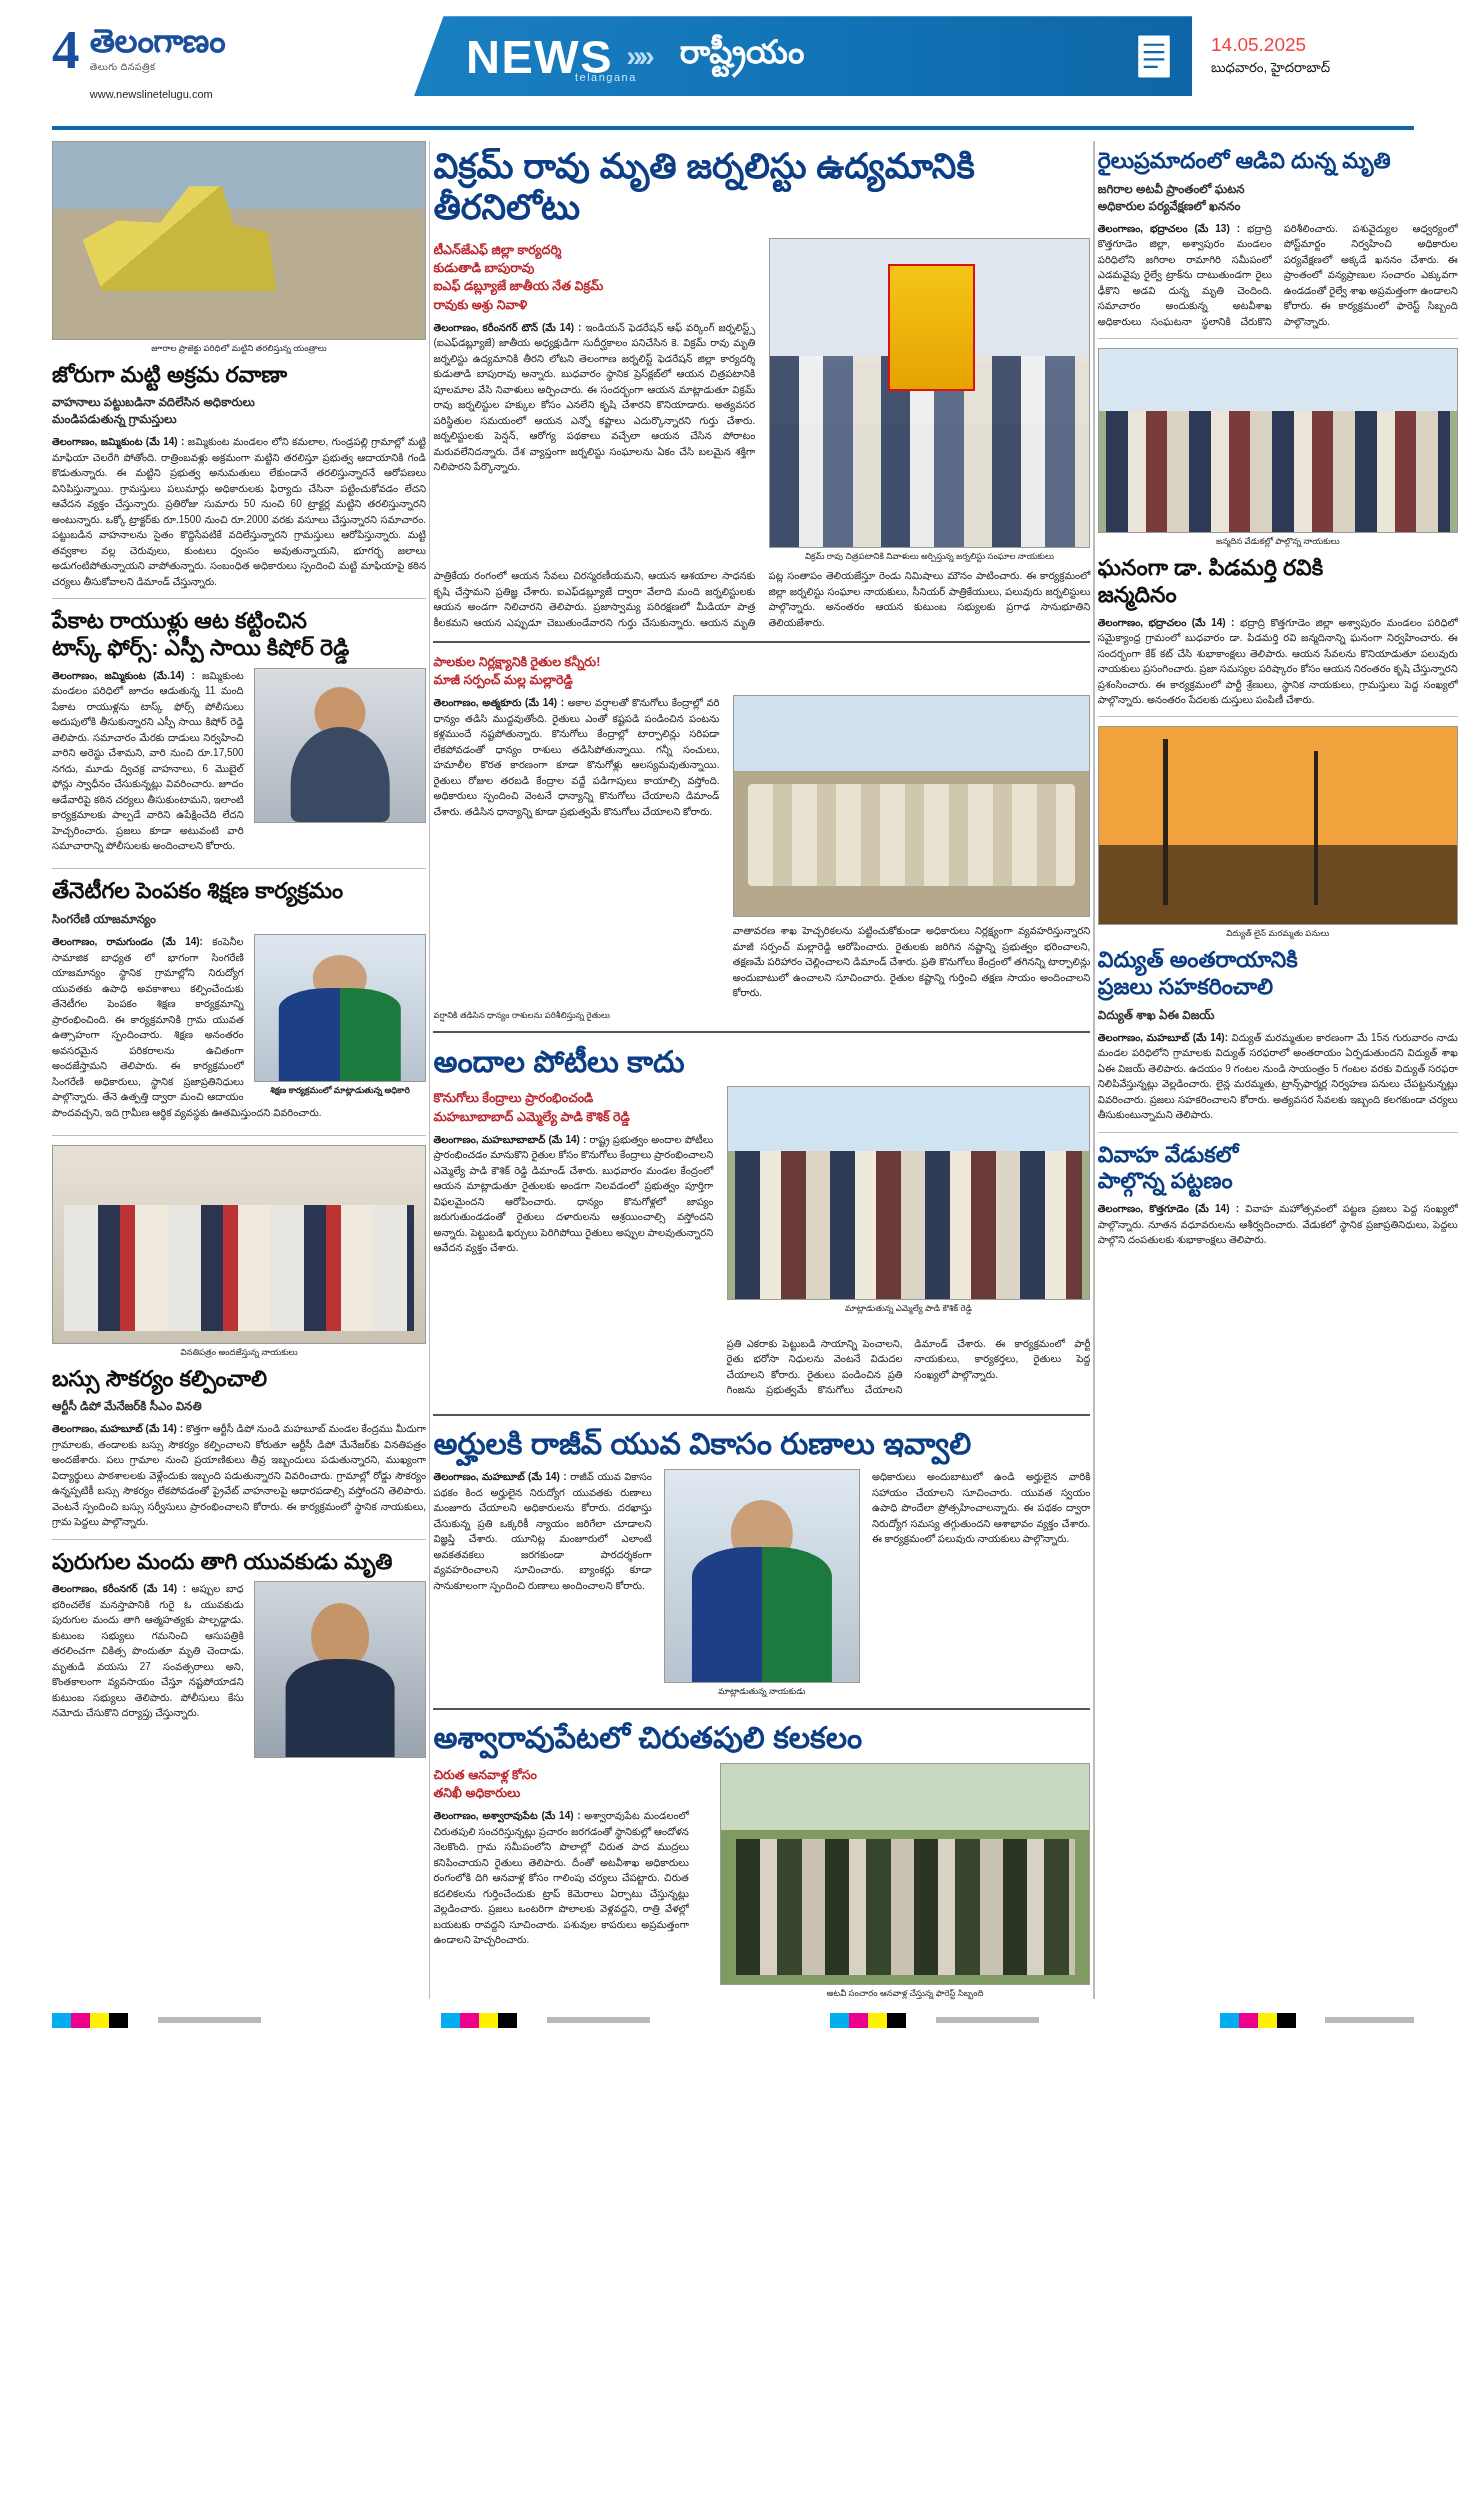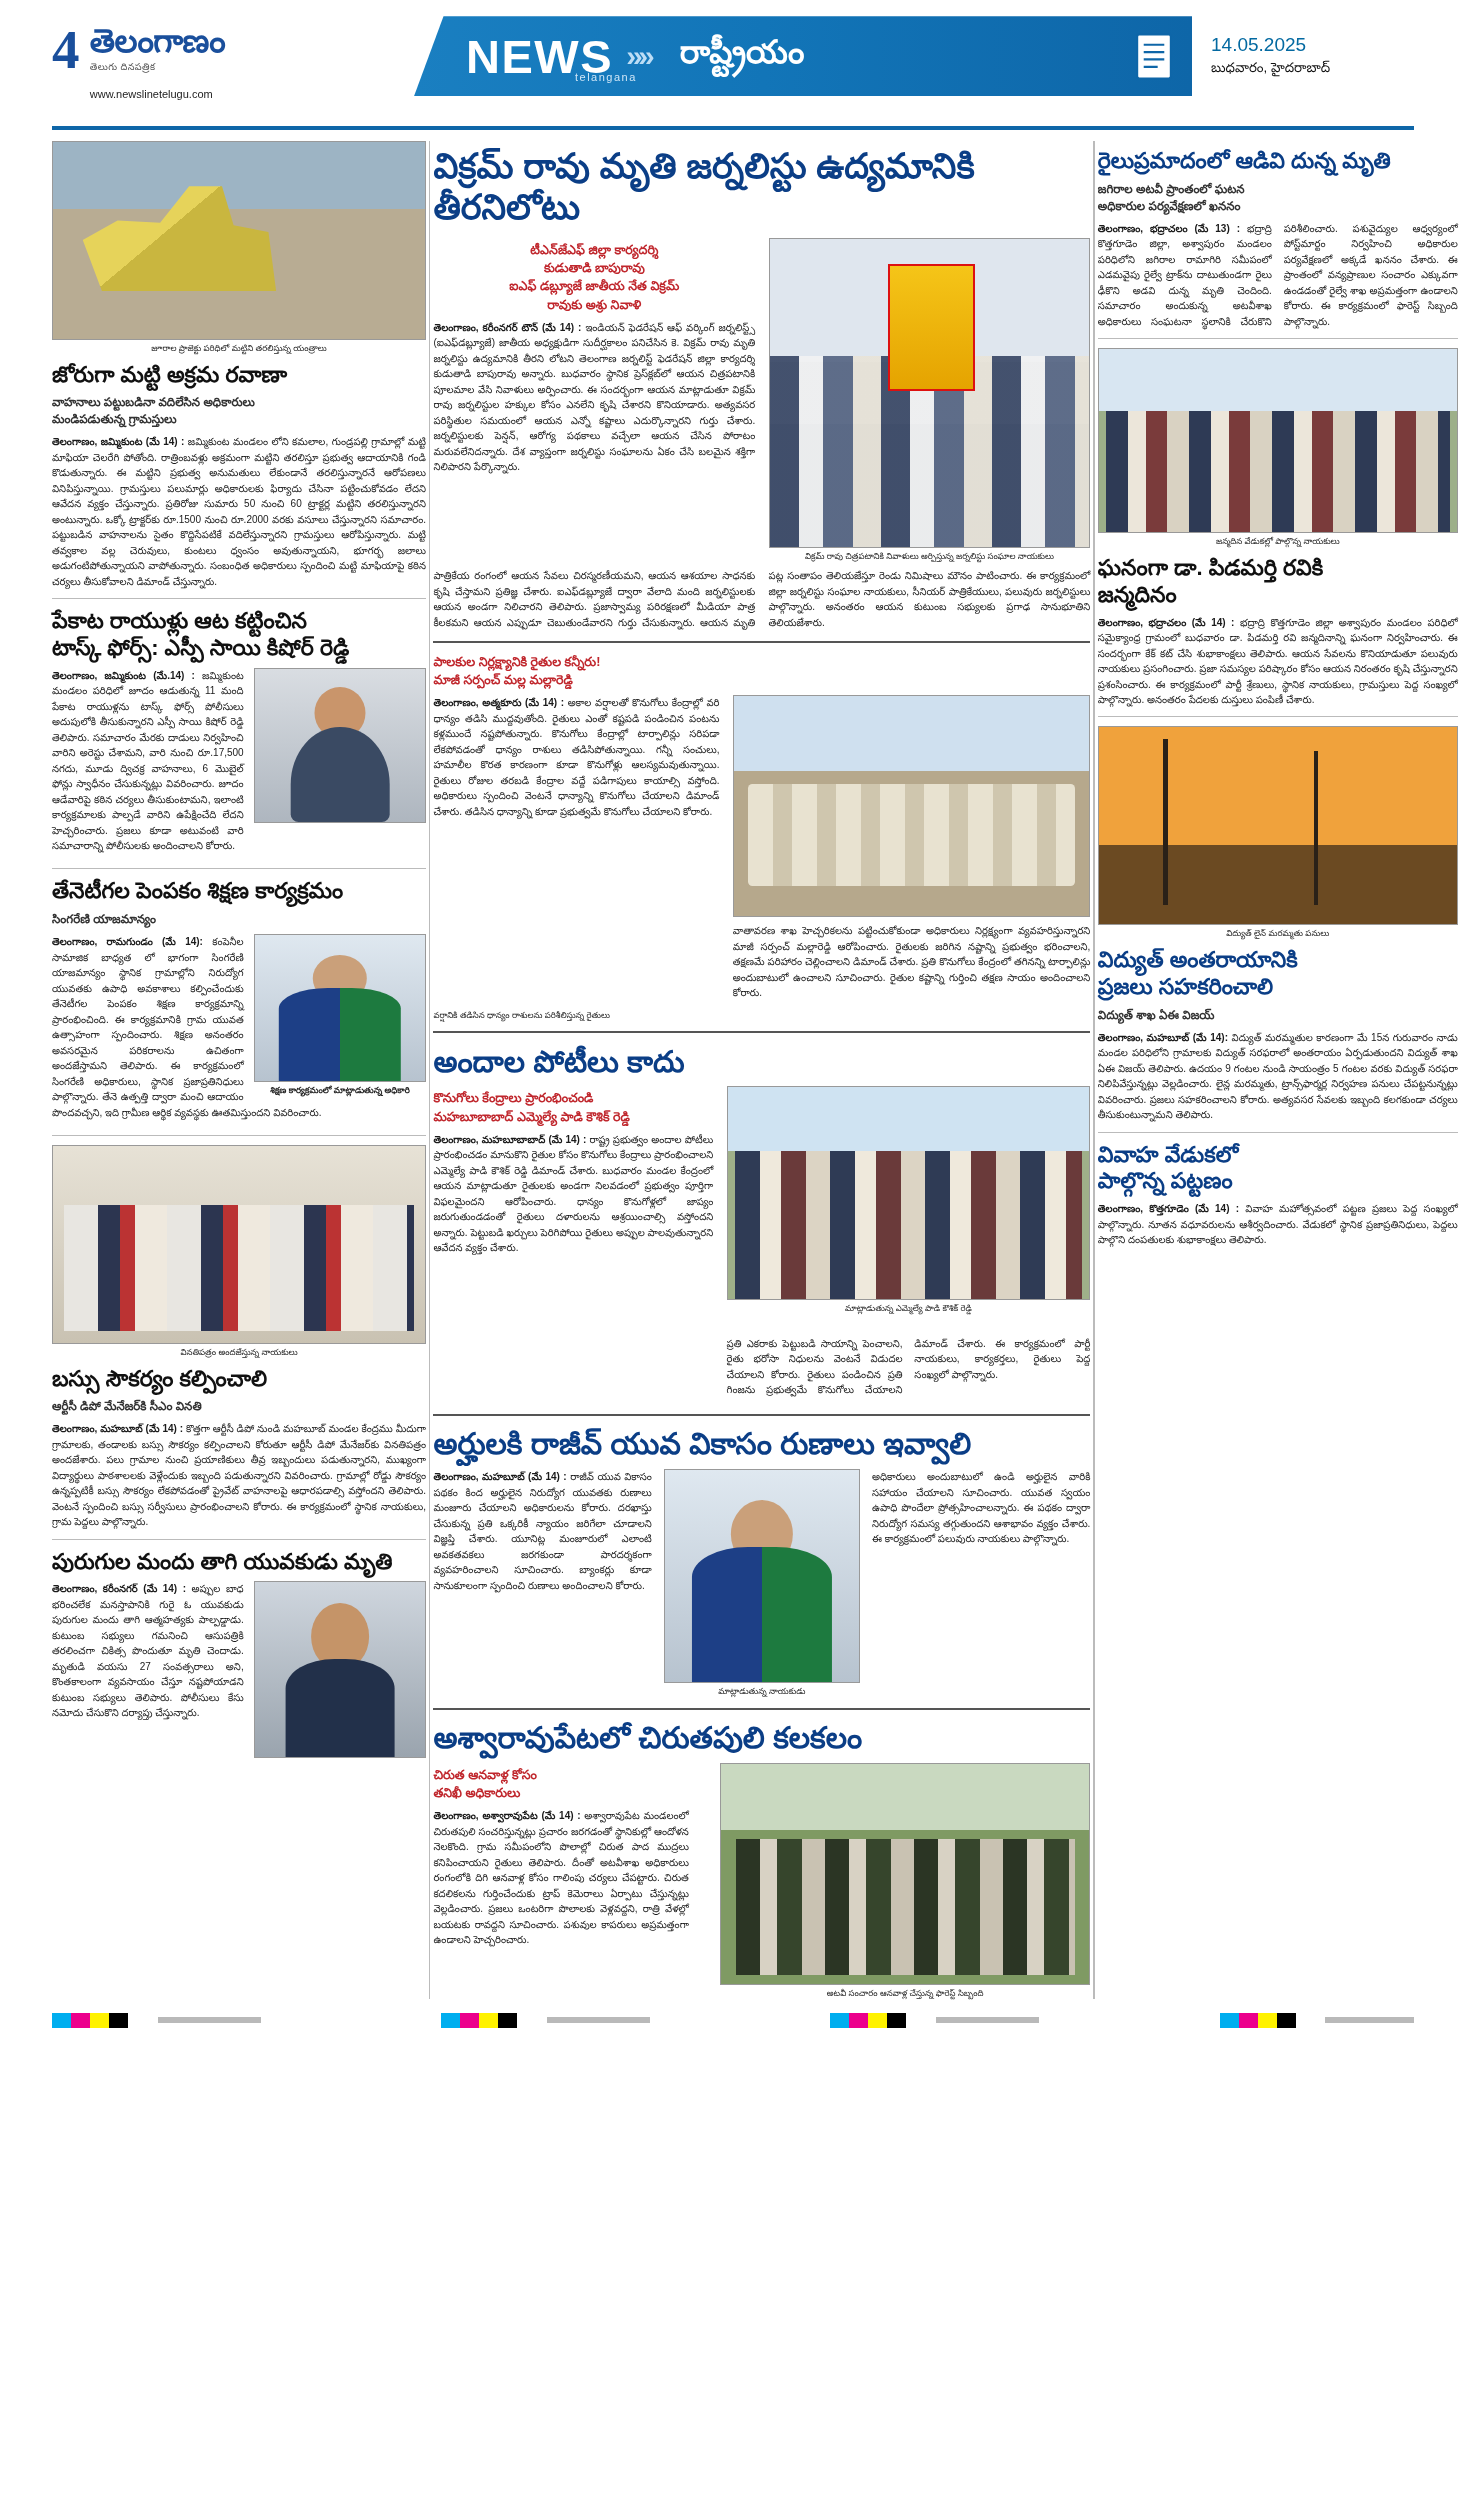--- a/index.html
+++ b/index.html
@@ -77,21 +77,21 @@
     margin-left: auto; margin-right: 17.7px; display:flex; align-items:center;
   }
   .mh-doc svg { display:block; }
   .mh-date {
     width: 222px;
     background:#fff;
     display:flex; flex-direction:column; justify-content:center; align-items:flex-start;
     padding-left: 19px;
     height:80px;
   }
-  .mh-date .d1 { font-size: 19px; color:#0369a1; }
+  .mh-date .d1 { font-size: 19px; color:#ef4444; }
   .mh-date .d2 { font-size: 13.3px; color:#111; margin-top:4.4px; }
 
   .mh-rule {
     height: 4.4px; background:#0e66a8; margin: 0 52px;
   }
 
   
   .content {
     display: grid;
     grid-template-columns: 374px 7.4px 657px 7.4px 360px;
@@ -363,21 +363,21 @@
     </div>
 
     <div class="vrule"></div>
 
     <div class="col">
 
       <div>
         <h1 class="head-main">విక్రమ్ రావు మృతి జర్నలిస్టు ఉద్యమానికి తీరనిలోటు</h1>
         <div style="display:grid; grid-template-columns: 1fr 1fr; gap:13.3px;">
           <div>
-            <div class="kicker" style="white-space:pre-line;text-align:center;">టీఎన్‌జేఎఫ్ జిల్లా కార్యదర్శి
+            <div class="kicker" style="white-space:pre-line;">టీఎన్‌జేఎఫ్ జిల్లా కార్యదర్శి
 కుడుతాడి బాపురావు
 ఐఎఫ్ డబ్ల్యూజే జాతీయ నేత విక్రమ్
 రావుకు అశ్రు నివాళి</div>
             <p class="body">
               <span class="dateline">తెలంగాణం, కరీంనగర్ టౌన్ (మే 14) :</span>
               <span>ఇండియన్ ఫెడరేషన్ ఆఫ్ వర్కింగ్ జర్నలిస్ట్స్ (ఐఎఫ్‌డబ్ల్యూజే) జాతీయ అధ్యక్షుడిగా సుదీర్ఘకాలం పనిచేసిన కె. విక్రమ్ రావు మృతి జర్నలిస్టు ఉద్యమానికి తీరని లోటని తెలంగాణ జర్నలిస్ట్ ఫెడరేషన్ జిల్లా కార్యదర్శి కుడుతాడి బాపురావు అన్నారు. బుధవారం స్థానిక ప్రెస్‌క్లబ్‌లో ఆయన చిత్రపటానికి పూలమాల వేసి నివాళులు అర్పించారు. ఈ సందర్భంగా ఆయన మాట్లాడుతూ విక్రమ్ రావు జర్నలిస్టుల హక్కుల కోసం ఎనలేని కృషి చేశారని కొనియాడారు. అత్యవసర పరిస్థితుల సమయంలో ఆయన ఎన్నో కష్టాలు ఎదుర్కొన్నారని గుర్తు చేశారు. జర్నలిస్టులకు పెన్షన్, ఆరోగ్య పథకాలు వచ్చేలా ఆయన చేసిన పోరాటం మరువలేనిదన్నారు. దేశ వ్యాప్తంగా జర్నలిస్టు సంఘాలను ఏకం చేసి బలమైన శక్తిగా నిలిపారని పేర్కొన్నారు.</span>
             </p>
           </div>
           <div>
             <div class="photo ph-rally"></div>

